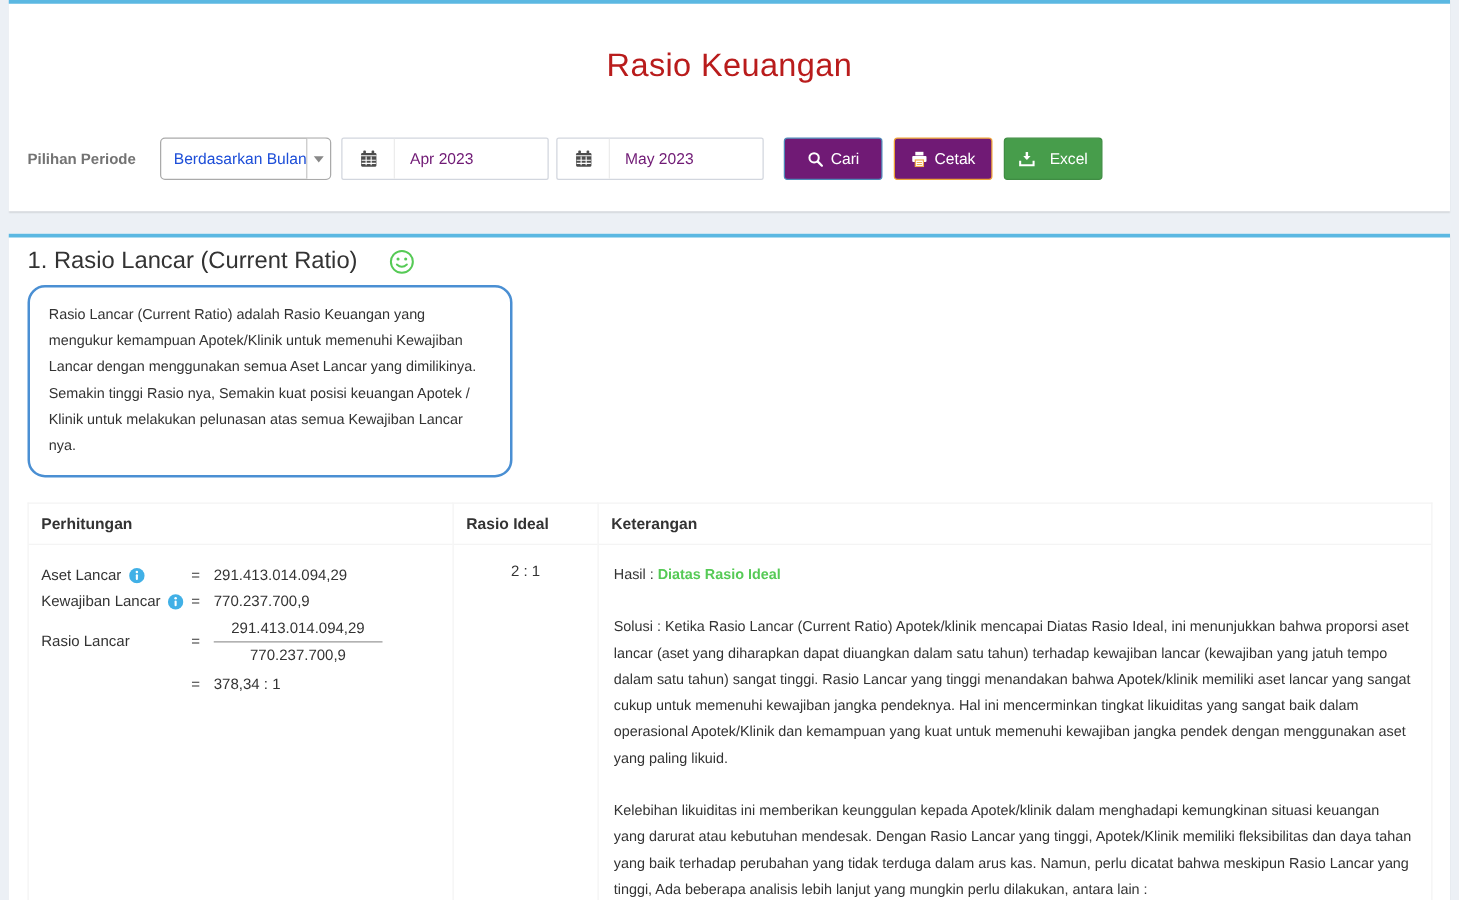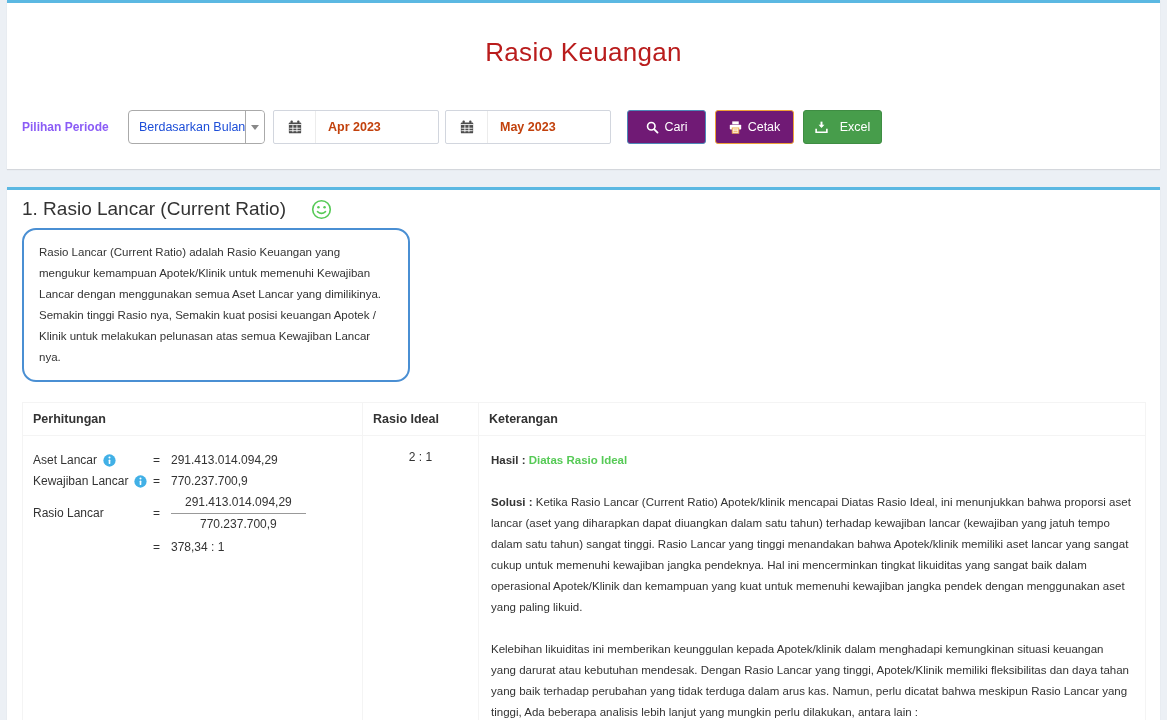--- a/index.html
+++ b/index.html
@@ -4,37 +4,37 @@
 <style>
   * { margin:0; padding:0; box-sizing:border-box; }
   html,body { width:1167px; height:720px; overflow:hidden; background:#ecf0f5;
               font-family:"Liberation Sans", sans-serif; color:#333; }
   .card { background:#fff; margin:0 7px; border-top:3px solid #5bb8e2;
           box-shadow:0 1px 1px rgba(0,0,0,.10); }
   .card1 { padding:33px 15px 25px; }
   .page-title { font-size:26px; font-weight:400; text-align:center; color:#b91c1c;
                 line-height:32px; letter-spacing:.3px; }
   .filter-row { display:flex; align-items:center; margin-top:42px; }
-  .filter-label { font-size:12px; font-weight:bold; width:106px; color:#8b5cf6; }
+  .filter-label { font-size:12px; font-weight:bold; width:106px; color:#737373; }
   
   .select { width:137px; height:34px; border:1px solid #aaa; border-radius:4px;
             display:flex; align-items:center; background:#fff; margin-right:8px; cursor:pointer; }
   .select-text { flex:1; padding-left:10px; font-size:12.5px; color:#1d4ed8; white-space:nowrap; }
   .select-arrow-box { width:25px; align-self:stretch; border-left:1px solid #aaa;
                       display:flex; align-items:center; justify-content:center;
                       border-radius:0 4px 4px 0; background:#fff; }
   .caret { width:0; height:0; border-left:4.5px solid transparent; border-right:4.5px solid transparent;
            border-top:5px solid #888; }
   
   .dategroup { display:flex; height:34px; border:1px solid #d2d6de; background:#fff;
                align-items:stretch; margin-right:6px; border-radius:2px; }
   .dategroup .addon { width:42px; display:flex; align-items:center; justify-content:center;
                       border-right:1px solid #ececec; }
-  .dategroup input { border:0; outline:0; width:122px; font-size:12.5px; color:#c2410c;
-                     padding-left:12px; font-family:inherit; background:transparent;font-weight:bold; }
+  .dategroup input { border:0; outline:0; width:122px; font-size:12.5px; color:#701a75;
+                     padding-left:12px; font-family:inherit; background:transparent; }
   
   .btn { height:34px; border:1px solid transparent; border-radius:3px; color:#fff; font-size:12.5px;
          display:inline-flex; align-items:center; justify-content:center; gap:6px; width:79px;
          cursor:pointer; font-family:inherit; }
   .btn svg { flex:0 0 auto; }
   .btn-cari  { background:#701a75; border-color:#4d88b8; margin-left:10px;text-align:right; }
   .btn-cetak { background:#701a75; border-color:#eea236; margin-left:9px;text-align:right; }
   .btn-excel { background:#479d4b; border-color:#3f8d43; margin-left:9px;gap:12px; }
   
   .card2 { margin-top:18px; padding:6px 15px 30px; min-height:560px; }
@@ -57,21 +57,21 @@
   
   .calc-row { display:flex; line-height:21px; align-items:flex-start; }
   .calc-row.mid { align-items:center; margin-top:2px; }
   .calc-label { width:120px; display:inline-flex; align-items:center; gap:6px; white-space:nowrap; }
   .calc-eq { width:18px; }
   .info-icon { display:inline-block; line-height:0; }
   
   .ket { font-size:11.5px; line-height:21px; color:#333; padding-right:4px; }
   .ket .para { margin-top:21px; }
   .ket .para:first-child { margin-top:0; }
-  .bold { font-weight:bold; }
+  .bold { font-weight:normal; }
   .green-bold { color:#56ca56; font-weight:bold; }
 </style>
 </head>
 <body>
 
 <div class="card card1">
   <div class="page-title">Rasio Keuangan</div>
 
   <div class="filter-row">
     <div class="filter-label">Pilihan Periode</div>

